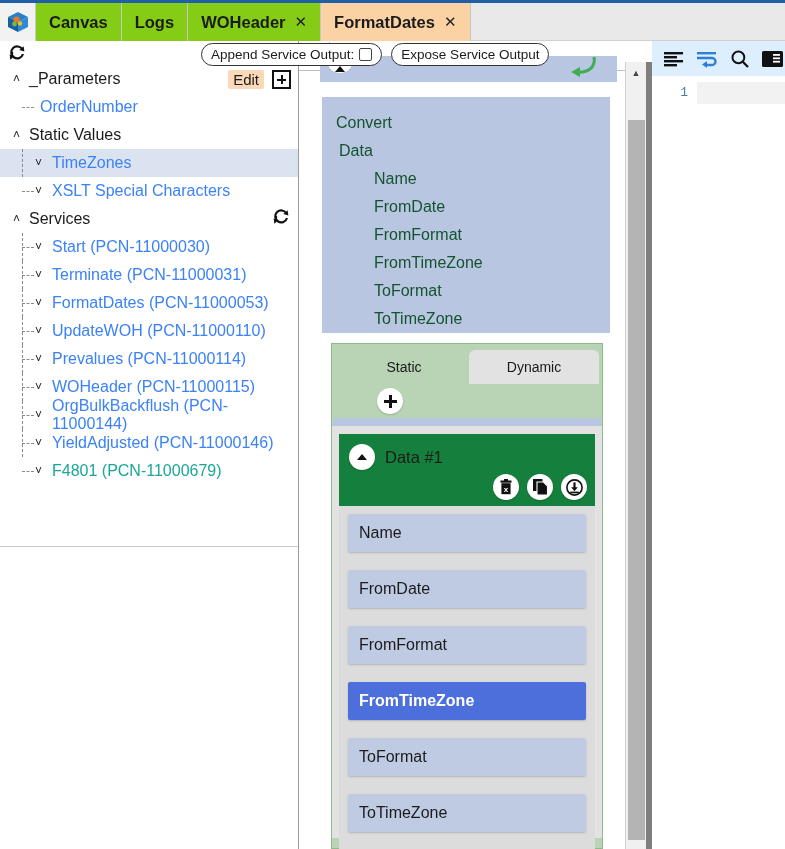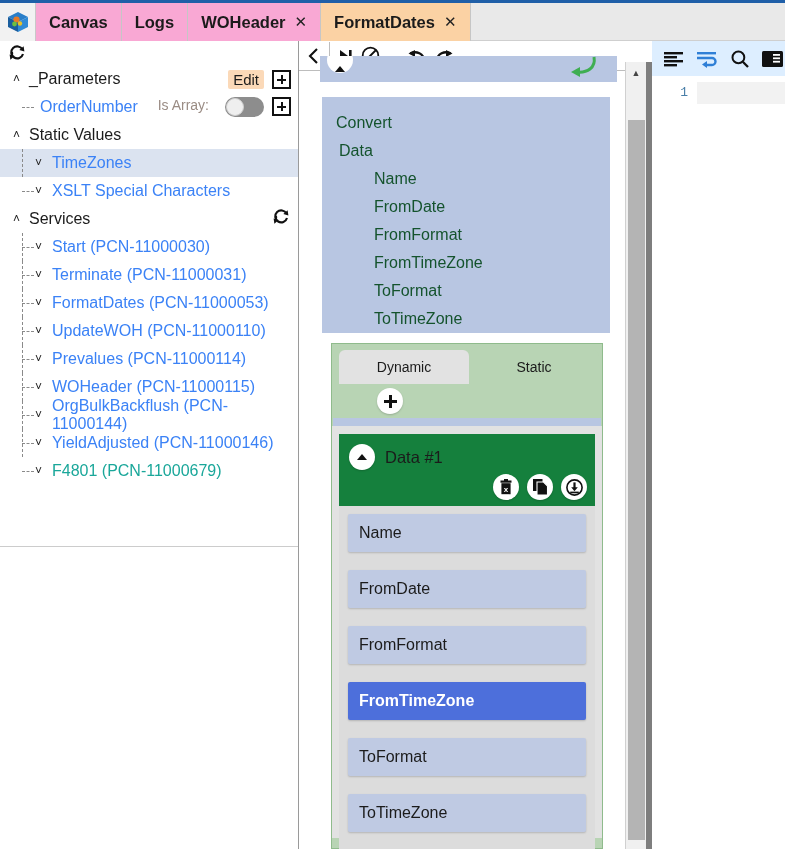--- a/index.html
+++ b/index.html
@@ -19,21 +19,21 @@
     display: flex; align-items: stretch;
   }
   .logo-cell {
     width: 36px; display: flex; align-items: center; justify-content: center;
     background: #f2f2f2; border-right: 1px solid #c8c8c8;
   }
   .tab {
     display: flex; align-items: center; gap: 9px;
     padding: 0 13px;
     font-size: 16.5px; font-weight: bold; color: #1b1b1b;
-    background: #f9a8d4;
+    background: #84cc16;
     border-right: 1px solid #c6c6c6;
     cursor: pointer;
     white-space: nowrap;
   }
   .tab.active { background: #fbd2a4; }
   .tab .xclose { font-size: 15px; font-weight: normal; color: #222; }
   .tabbar-rest { flex: 1; background: #e9e9e9; border-bottom: 1px solid #cfcfcf; }
 
   
   .sidebar {
@@ -289,27 +289,20 @@
       <span class="grp-label">_Parameters</span>
       <span class="spacer-right">
         <span class="edit-badge">Edit</span>
         <span class="plus-box"></span>
       </span>
     </div>
 
     <div class="tree-row indent1">
       <span class="guide-h"></span>
       <span class="child-label" style="margin-left:22px">OrderNumber</span>
-      <span class="spacer-right">
-        <span class="isarray-label">Is Array:</span>
-        <span class="toggle">
-            <span class="knob"></span>
-          </span>
-        <span class="plus-box"></span>
-      </span>
     </div>
 
     <div class="tree-row">
       <span class="chev">˄</span>
       <span class="grp-label">Static Values</span>
     </div>
 
     <div class="tree-row indent2 sel">
       <span class="guide"></span>
       <span class="chev" style="margin-left:12px">˅</span>
@@ -425,20 +418,29 @@
       </div>
       <div class="tb-btn">
         <svg width="22" height="18" viewBox="0 0 22 18">
           <path d="M5 14 C5 6 13 4 18 6" fill="none" stroke="#111" stroke-width="2.4" stroke-linecap="round"></path>
           <polygon points="20.5,6.5 14,3 14,10" fill="#111"></polygon>
         </svg>
       </div>
     </div>
   </div>
 
+  <div class="toolbar-pills">
+    <div class="pill">
+      <span>Append Service Output:</span>
+      <span class="cbx"></span>
+    </div>
+    <div class="pill">
+      <span>Expose Service Output</span>
+    </div>
+  </div>
 
   <div class="cut-row">
     <div class="cut-circle">
       <svg width="12" height="8" viewBox="0 0 12 8">
         <polygon points="6,1 11,7 1,7" fill="#111"></polygon>
       </svg>
     </div>
     <span style="position:absolute; right:18px; top:-2px">
       <svg width="34" height="24" viewBox="0 0 34 24">
         <path d="M29 3 C31 14 22 19 12 18" fill="none" stroke="#3fae52" stroke-width="3"></path>
@@ -455,25 +457,25 @@
         <div class="tree-line tl-2">FromDate</div>
         <div class="tree-line tl-2">FromFormat</div>
         <div class="tree-line tl-2">FromTimeZone</div>
         <div class="tree-line tl-2">ToFormat</div>
         <div class="tree-line tl-2">ToTimeZone</div>
       </div>
   </div>
 
   <div class="green-panel">
     <div class="tabs-row">
+      <div class="gtab active">
+        <span>Static</span>
+      </div>
       <div class="gtab inactive">
         <span>Dynamic</span>
-      </div>
-      <div class="gtab active">
-        <span>Static</span>
       </div>
     </div>
     <div class="plus-row">
       <div class="circle-btn">
         <svg width="15" height="15" viewBox="0 0 15 15">
           <rect x="6" y="1" width="3" height="13" fill="#111"></rect>
           <rect x="1" y="6" width="13" height="3" fill="#111"></rect>
         </svg>
       </div>
     </div>

